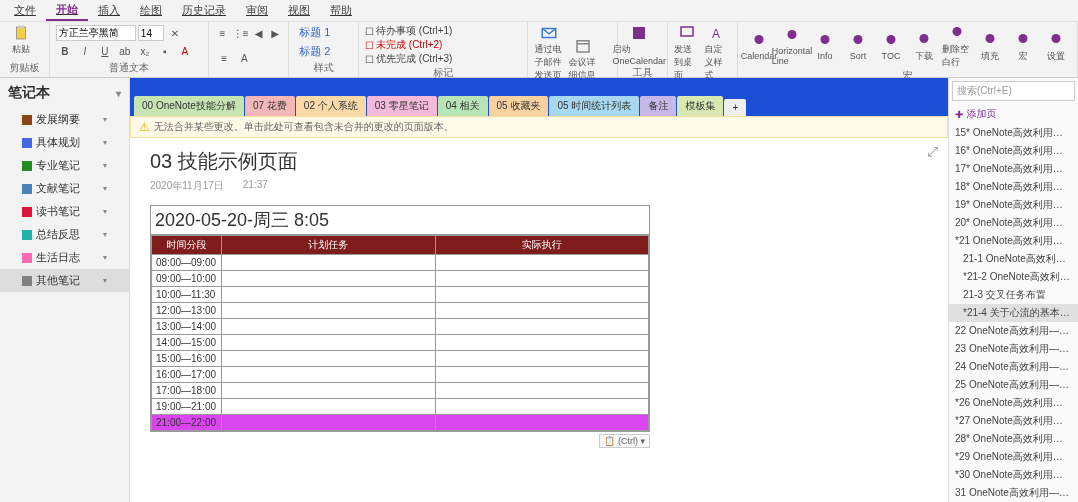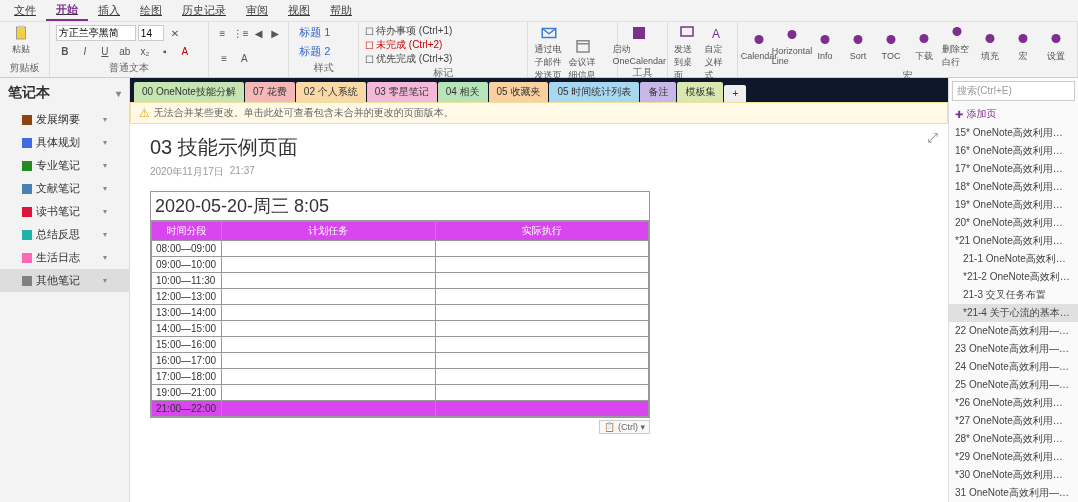--- a/index.html
+++ b/index.html
@@ -26,34 +26,34 @@
 
 .main { flex: 1; display: flex; overflow: hidden; }
 .sidebar { width: 130px; background: #f3f3f3; border-right: 1px solid #ddd; }
 .sidebar-title { font-size: 14px; padding: 6px 8px; font-weight: bold; color: #333; display: flex; justify-content: space-between; align-items: center; }
 .nb-item { display: flex; align-items: center; padding: 4px 22px; font-size: 11px; color: #333; gap: 4px; }
 .nb-item.sel { background: #ddd; }
 .nb-color { width: 10px; height: 10px; }
 .nb-chev { margin-left: auto; color: #888; font-size: 8px; }
 
 .content { flex: 1; display: flex; flex-direction: column; overflow: hidden; }
-.section-tabs { display: flex; height: 24px; background: #0f172a; align-items: flex-end; padding-left: 4px; gap: 1px; }
+.section-tabs { display: flex; height: 38px; background: #1d4ed8; align-items: flex-end; padding-left: 4px; gap: 1px; }
 .stab { font-size: 10px; padding: 3px 8px; border-radius: 2px 2px 0 0; white-space: nowrap; }
 .warn-bar { background: #fff9e6; border: 1px solid #f0e0a0; padding: 3px 8px; font-size: 10px; color: #666; display: flex; align-items: center; gap: 4px; }
 .warn-icon { color: #e6a800; font-size: 12px; }
 
 .page-area { flex: 1; padding: 10px 20px; overflow: auto; position: relative; }
 .page-title { font-size: 20px; color: #333; font-weight: 300; margin-bottom: 4px; }
-.page-meta { font-size: 10px; color: #999; display: flex; gap: 6px; margin-bottom: 12px; }
+.page-meta { font-size: 10px; color: #999; display: flex; gap: 19px; margin-bottom: 12px; }
 .quick-icon { position: absolute; right: 10px; top: 6px; font-size: 13px; color: #888; }
 
 .tbl-wrap { border: 1px solid #999; width: 500px; }
 .tbl-title { font-family: Liberation Sans, sans-serif; font-size: 18px; padding: 2px 4px; border-bottom: 1px solid #999; }
 table { width: 100%; border-collapse: collapse; font-size: 10px; }
-th { background: #d946ef; color: #fff; border: 1px solid #999; padding: 2px 4px; font-weight: normal; }
+th { background: #7f1d1d; color: #fff; border: 1px solid #999; padding: 2px 4px; font-weight: normal; }
 td { border: 1px solid #999; padding: 2px 4px; height: 16px; }
 td:first-child { width: 70px; }
 tr.hl td { background: #d946ef; }
 .ctrl-tag { border: 1px solid #ccc; font-size: 9px; padding: 1px 4px; color: #666; background: #f8f8f8; float: right; margin-top: 2px; }
 
 .pagelist { width: 130px; border-left: 1px solid #ddd; background: #fafafa; font-size: 10px; overflow-y: auto; }
 .search-box { border: 1px solid #ccc; padding: 2px 4px; margin: 3px; font-size: 10px; color: #999; background: #fff; }
 .add-page { color: #7e2f8e; padding: 3px 6px; display: flex; align-items: center; gap: 3px; }
 .pl-item { padding: 2px 6px; color: #444; white-space: nowrap; overflow: hidden; text-overflow: ellipsis; }
 .pl-item.sub { padding-left: 14px; }

